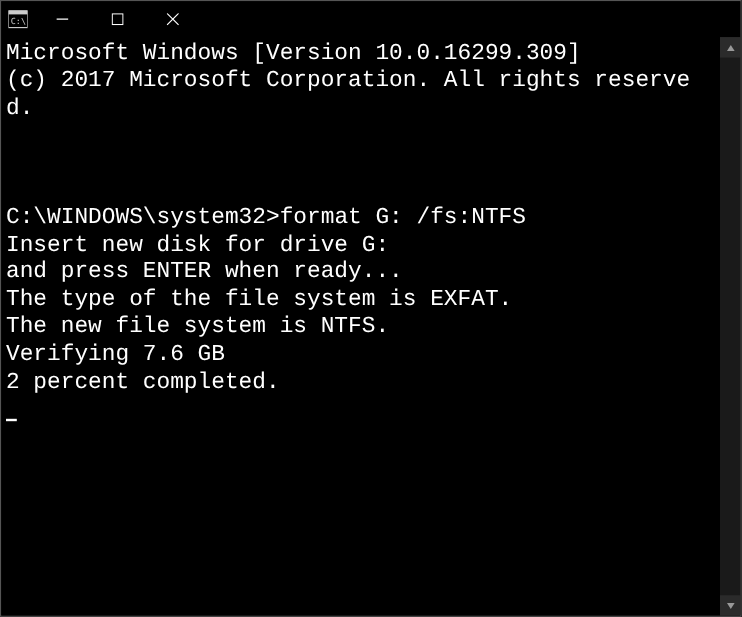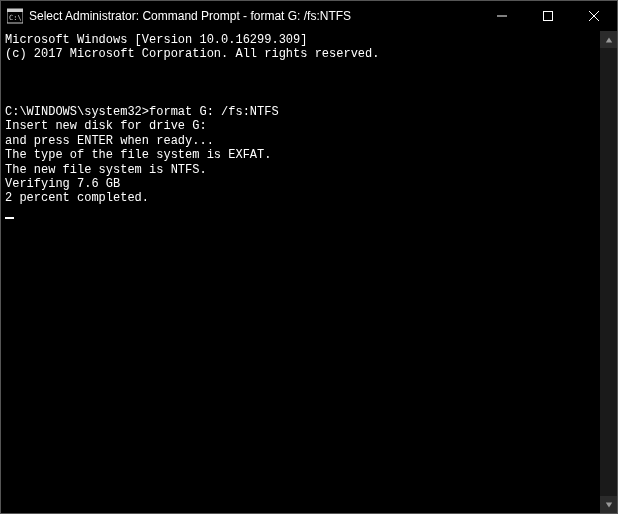--- a/index.html
+++ b/index.html
@@ -67,21 +67,21 @@
     .terminal-area {
       position: relative;
       height: calc(100% - 30px);
       display: flex;
     }
     .terminal {
       flex: 1;
       background: #000;
       color: #fff;
       font-family: "Consolas", "Courier New", monospace;
-      font-size: 12px;
+      font-size: 19px;
       line-height: 1.2;
       padding: 2px 4px;
       white-space: pre-wrap;
       word-break: break-all;
       overflow: hidden;
     }
     .scrollbar {
       width: 17px;
       background: #2b2b2b;
       position: relative;
@@ -121,21 +121,20 @@
 <body>
 
 <div class="titlebar">
   <span class="titlebar-icon">
     <svg viewBox="0 0 16 16">
       <rect x="0" y="1" width="16" height="14" fill="#000" stroke="#ccc" stroke-width="1"></rect>
       <rect x="0" y="1" width="16" height="3" fill="#ccc"></rect>
       <text x="2" y="12" font-size="7" fill="#ccc" font-family="monospace">C:\</text>
     </svg>
   </span>
-  <span class="titlebar-text">Select Administrator: Command Prompt - format  G: /fs:NTFS</span>
   <div class="window-controls">
     <div class="win-btn">
       <svg viewBox="0 0 10 10">
           <line x1="0" y1="5" x2="10" y2="5"></line>
         </svg>
     </div>
     <div class="win-btn">
       <svg viewBox="0 0 10 10">
           <rect x="0.5" y="0.5" width="9" height="9"></rect>
         </svg>

